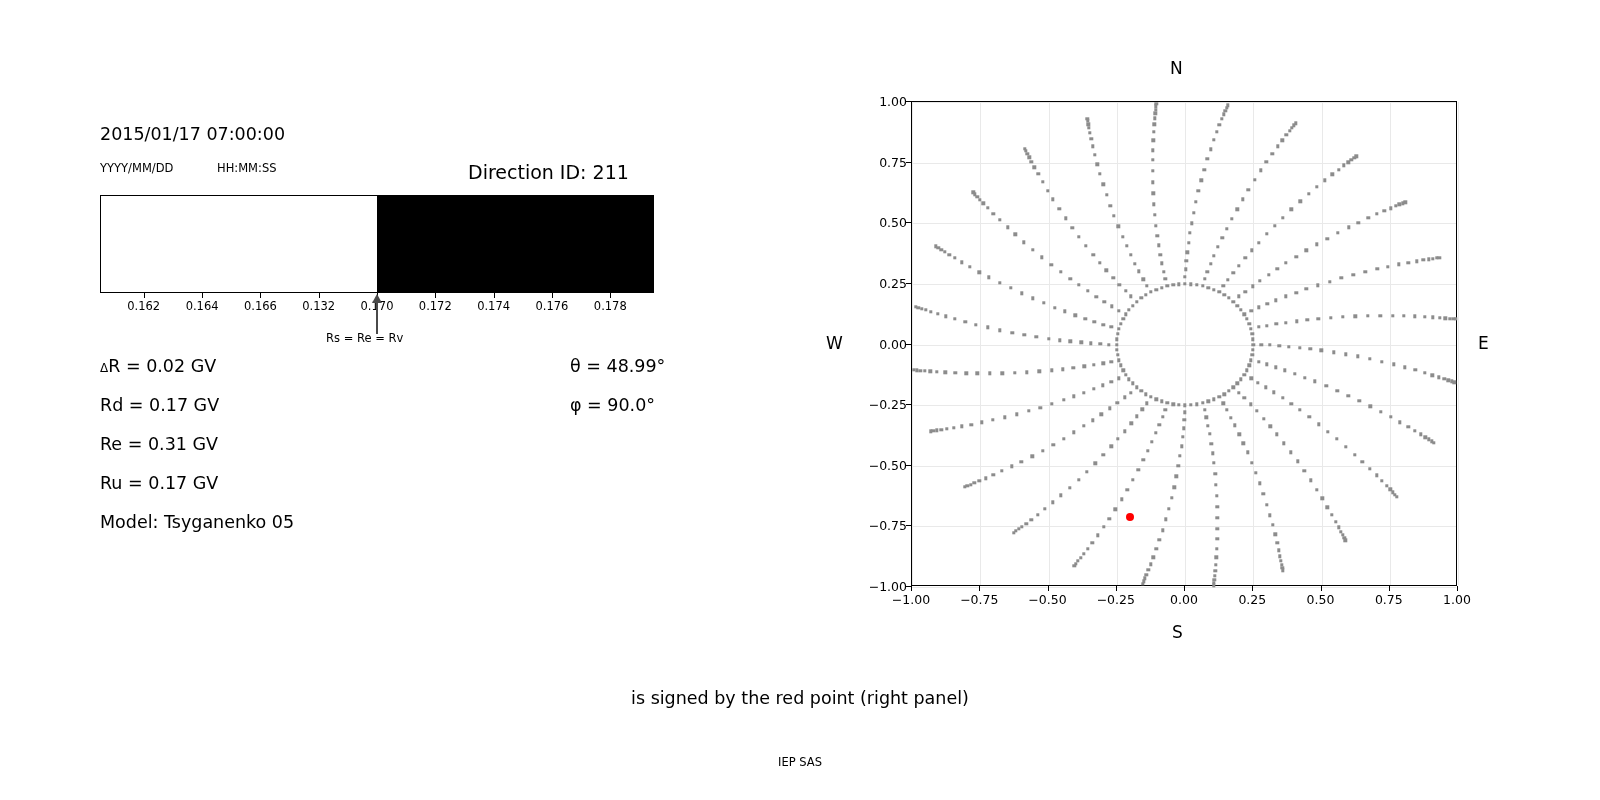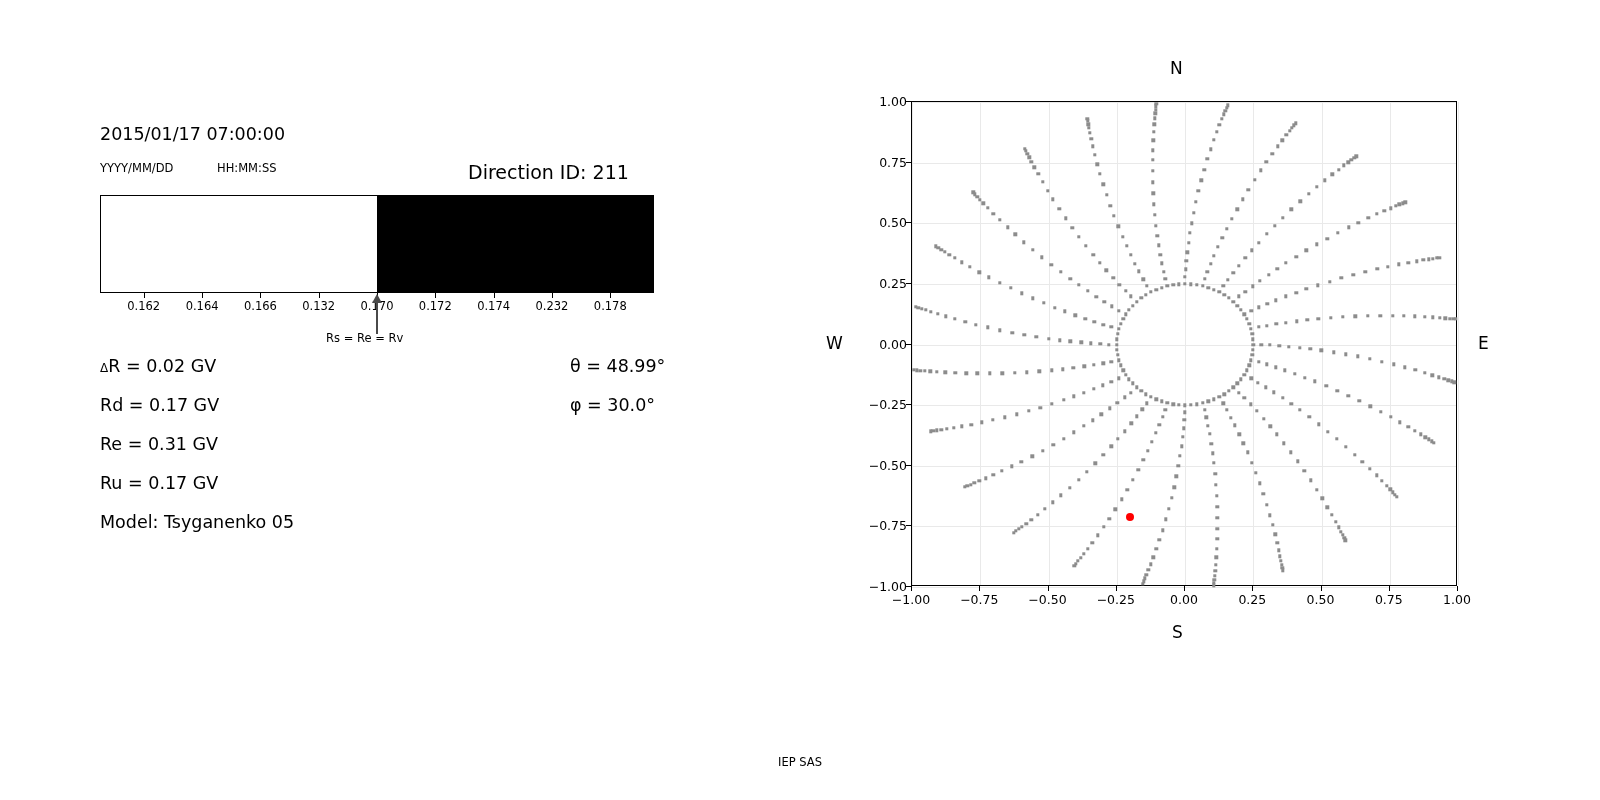--- a/index.html
+++ b/index.html
@@ -113,36 +113,36 @@
       <div class="tick" style="left: 510.3px;"></div>
     </div>
   <div class="abs" id="penumbra-ticklabels">
       <span style="left: 43.7px;">0.162</span>
       <span style="left: 102.1px;">0.164</span>
       <span style="left: 160.4px;">0.166</span>
       <span style="left: 218.7px;">0.132</span>
       <span style="left: 277px;">0.170</span>
       <span style="left: 335.3px;">0.172</span>
       <span style="left: 393.6px;">0.174</span>
-      <span style="left: 451.9px;">0.232</span>
+      <span style="left: 451.9px;">0.176</span>
       <span style="left: 510.3px;">0.178</span>
     </div>
 
   <div class="abs" id="rs-arrow" style="left: 376px;"></div>
   <div class="abs" id="rs-arrow-head" style="left: 372px;"></div>
   <div class="abs" id="rs-label">Rs = Re = Rv</div>
 
   <div class="abs param" id="p-dR"><span class="delta-small">Δ</span><span>R = 0.02 GV</span></div>
 
   <div class="abs param" id="p-Rd">Rd = 0.17 GV</div>
   <div class="abs param" id="p-Re">Re = 0.31 GV</div>
   <div class="abs param" id="p-Ru">Ru = 0.17 GV</div>
   <div class="abs param" id="p-model">Model: Tsyganenko 05</div>
   <div class="abs param" id="p-theta">θ = 48.99°</div>
-  <div class="abs param" id="p-phi">φ = 30.0°</div>
+  <div class="abs param" id="p-phi">φ = 90.0°</div>
 </div>
 
 <div class="abs" id="right-panel"></div>
 
 <div class="abs" id="plot-title-n">N</div>
 <div class="abs" id="plot-label-s">S</div>
 <div class="abs" id="plot-label-w">W</div>
 <div class="abs" id="plot-label-e">E</div>
 
 <div class="abs" id="plot-frame">
@@ -810,14 +810,15 @@
     <i style="left: 136.5px;"></i>
     <i style="left: 204.8px;"></i>
     <i style="left: 273px;"></i>
     <i style="left: 341.3px;"></i>
     <i style="left: 409.5px;"></i>
     <i style="left: 477.8px;"></i>
     <i style="left: 546px;"></i>
   </div>
 
 <div class="abs" id="caption">
+  <div>is signed by the red point (right panel)</div>
 </div>
 <div class="abs" id="footer-credit">IEP SAS</div>
 
 </body></html>

